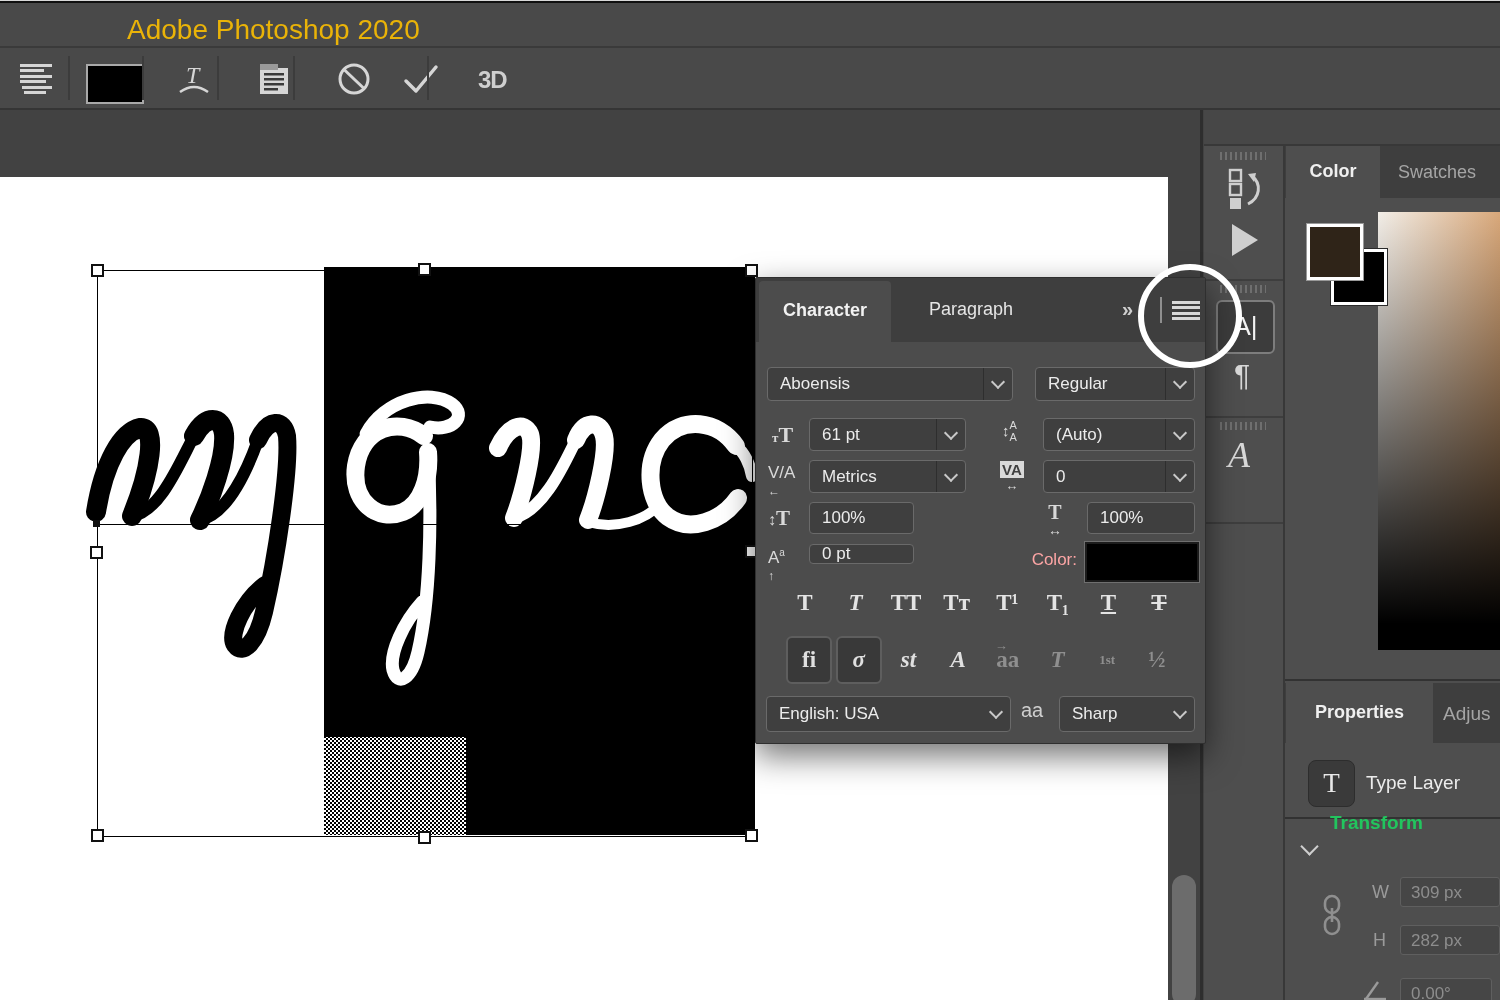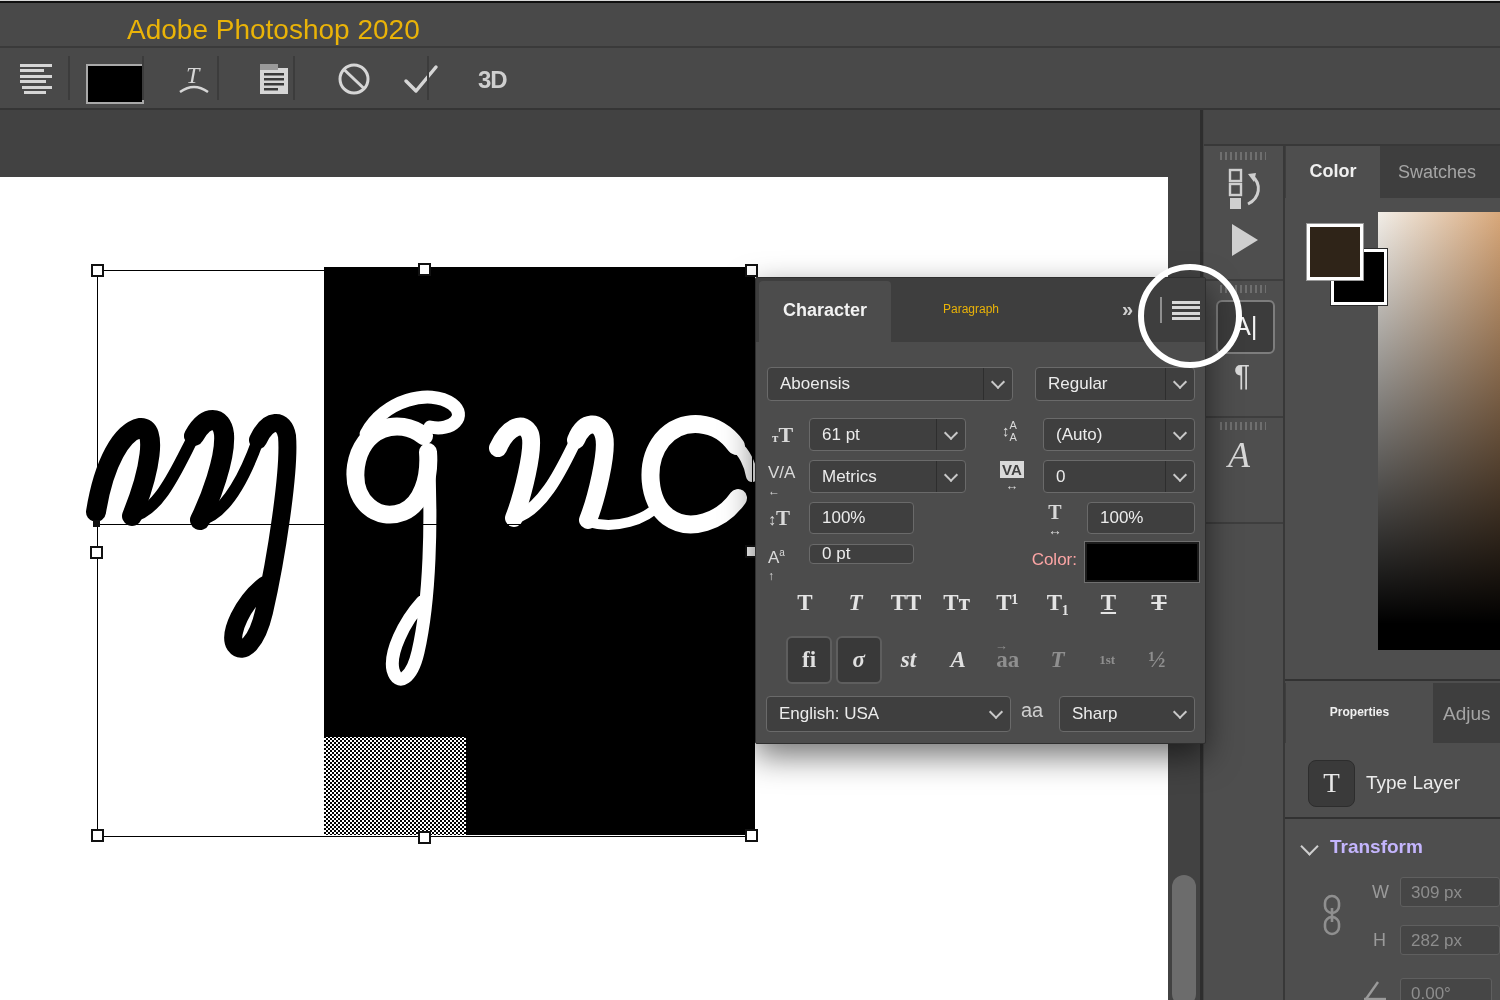--- a/index.html
+++ b/index.html
@@ -43,31 +43,31 @@
   .tab-label{font-size:18px;color:#a5a5a5;}
   .fg-swatch{left:22px;top:78px;width:50px;height:50px;border:3px solid #fff;outline:1px solid #999;z-index:3;}
   .bg-swatch{left:46px;top:103px;width:50px;height:50px;background:#000;border:3px solid #fff;outline:1px solid #2a2a2a;z-index:2;}
   .grad-field{left:93px;top:66px;width:122px;height:438px;
      background:linear-gradient(to bottom,rgba(0,0,0,0) 0%,#000 94%),linear-gradient(to right,#f2eee8,#d9a87a);}
   .rp-divider{left:0;width:215px;height:2px;background:#323232;}
   .typeT-btn{left:23px;top:614px;width:45px;height:45px;background:#3a3a3a;border:1px solid #2d2d2d;border-radius:8px;
              font-family:"Liberation Serif",serif;font-size:27px;color:#e8e8e8;text-align:center;line-height:44px;}
   .type-layer-lbl{left:81px;top:626px;font-size:19px;color:#ececec;}
   .chev-down{width:11px;height:11px;border-right:2px solid #cfcfcf;border-bottom:2px solid #cfcfcf;transform:rotate(45deg);}
-  .transform-lbl{left:45px;top:690px;font-size:19px;font-weight:bold;color:#c4b5fd;}
+  .transform-lbl{left:45px;top:666px;font-size:19px;font-weight:bold;color:#22c55e;}
   .dim-lbl{font-size:18px;color:#9a9a9a;}
   .dim-field{width:100px;height:30px;background:#464646;border:1px solid #5f5f5f;border-radius:3px;
              font-size:17px;color:#8d8d8d;line-height:30px;padding-left:10px;box-sizing:border-box;}
   
   .char-panel{left:755px;top:277px;width:449px;height:465px;background:#4c4c4c;border:1px solid #2f2f2f;
               box-shadow:0 12px 32px rgba(0,0,0,.55);z-index:20;border-radius:2px;}
   .cp-header{left:0;top:0;width:449px;height:64px;background:#3e3e3e;}
   .cp-tab-active{left:3px;top:3px;width:132px;height:61px;background:#4c4c4c;border-radius:4px 4px 0 0;
                  font-size:18px;font-weight:bold;color:#f2f2f2;text-align:center;line-height:58px;}
-  .cp-tab{left:150px;top:0;width:130px;height:57px;font-size:12px;color:#eab308;text-align:center;line-height:62px;}
+  .cp-tab{left:150px;top:0;width:130px;height:57px;font-size:18px;color:#e5e5e5;text-align:center;line-height:62px;}
   .cp-collapse{left:366px;top:20px;font-size:20px;font-weight:bold;color:#cfcfcf;letter-spacing:-2px;}
   .cp-bar{left:404px;top:19px;width:2px;height:26px;background:#8f8f8f;}
   .burger{left:416px;top:23px;width:28px;height:19px;
           background:repeating-linear-gradient(#d8d8d8 0 3px,transparent 3px 5.3px);}
   .field{background:#3f3f3f;border:1px solid #6a6a6a;border-radius:4px;box-sizing:border-box;
          color:#ececec;font-size:17px;display:flex;align-items:center;}
   .field .txt{padding-left:12px;flex:1;white-space:nowrap;overflow:hidden;}
   .field .chevcell{width:28px;align-self:stretch;display:flex;align-items:center;justify-content:center;border-left:1px solid #2e2e2e;}
   .chev{width:8px;height:8px;border-right:2px solid #c9c9c9;border-bottom:2px solid #c9c9c9;transform:rotate(45deg);margin-top:-4px;}
   .cp-icon{color:#d9d9d9;font-size:15px;line-height:1;}
@@ -219,21 +219,21 @@
     <div class="abs tabrow" style="left:0;top:0;width:215px;height:52px">
       <div class="abs tab-active" style="left:1px;top:0;width:94px;height:52px;font-size:18px;text-align:center;line-height:50px">Color</div>
       <div class="abs tab-label" style="left:113px;top:16px">Swatches</div>
     </div>
     <div class="abs bg-swatch"></div>
     <div class="abs fg-swatch" style="background:#2f2418"></div>
     <div class="abs grad-field"></div>
     <div class="abs rp-divider" style="top:533px"></div>
 
     <div class="abs tabrow" style="left:0;top:537px;width:215px;height:60px">
-      <div class="abs tab-active" style="left:1px;top:0;width:147px;height:60px;font-size:12px;text-align:center;line-height:58px">Properties</div>
+      <div class="abs tab-active" style="left:1px;top:0;width:147px;height:60px;font-size:18px;text-align:center;line-height:58px">Properties</div>
       <div class="abs tab-label" style="left:158px;top:20px;font-size:19px">Adjus</div>
     </div>
     <div class="abs typeT-btn">T</div>
     <div class="abs type-layer-lbl">Type Layer</div>
     <div class="abs rp-divider" style="top:671px"></div>
 
     <div class="abs chev-down" style="left:18px;top:694px"></div>
     <div class="abs transform-lbl">Transform</div>
     <div class="abs dim-lbl" style="left:87px;top:736px">W</div>
     <div class="abs dim-field" style="left:115px;top:731px">309 px</div>

